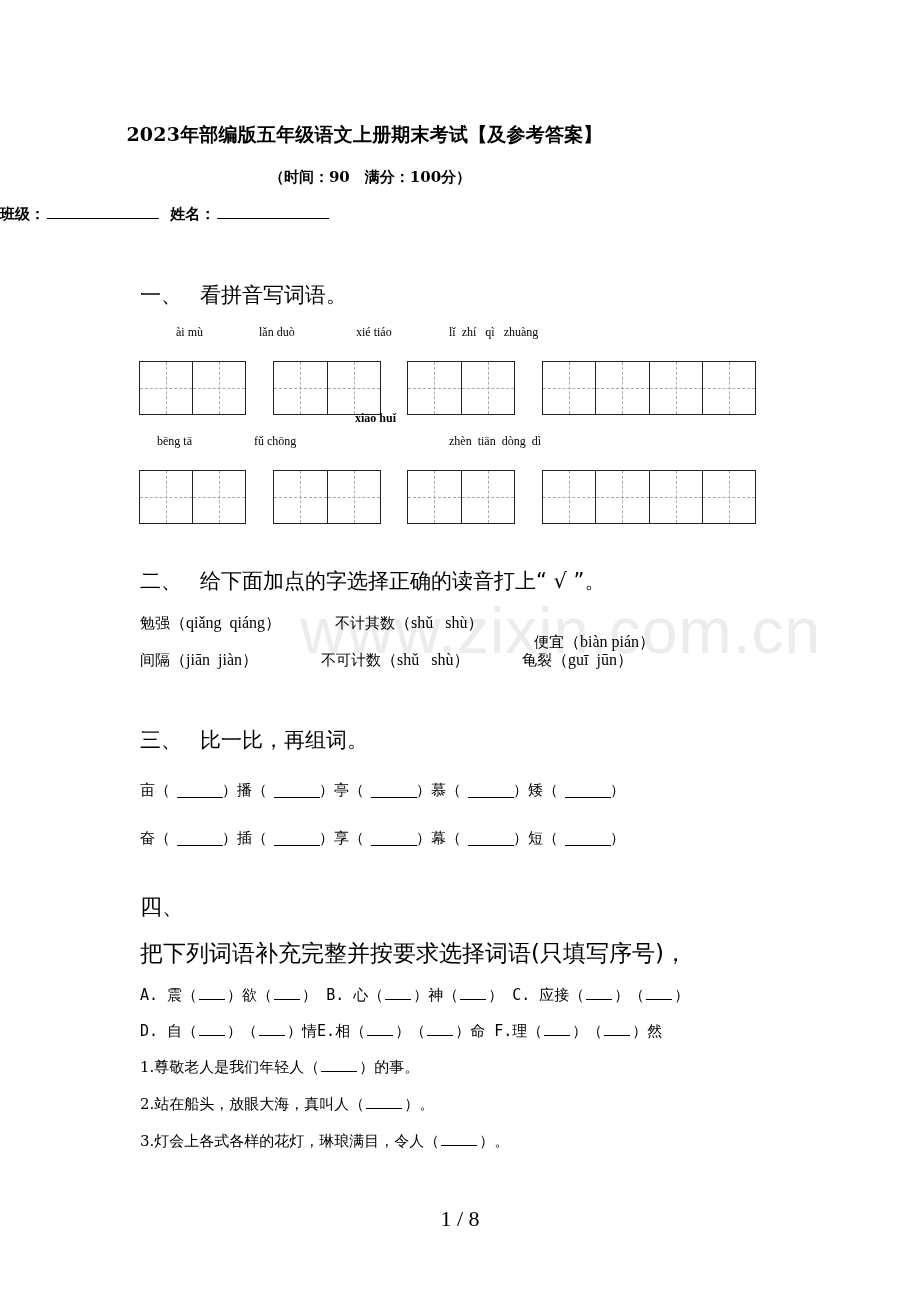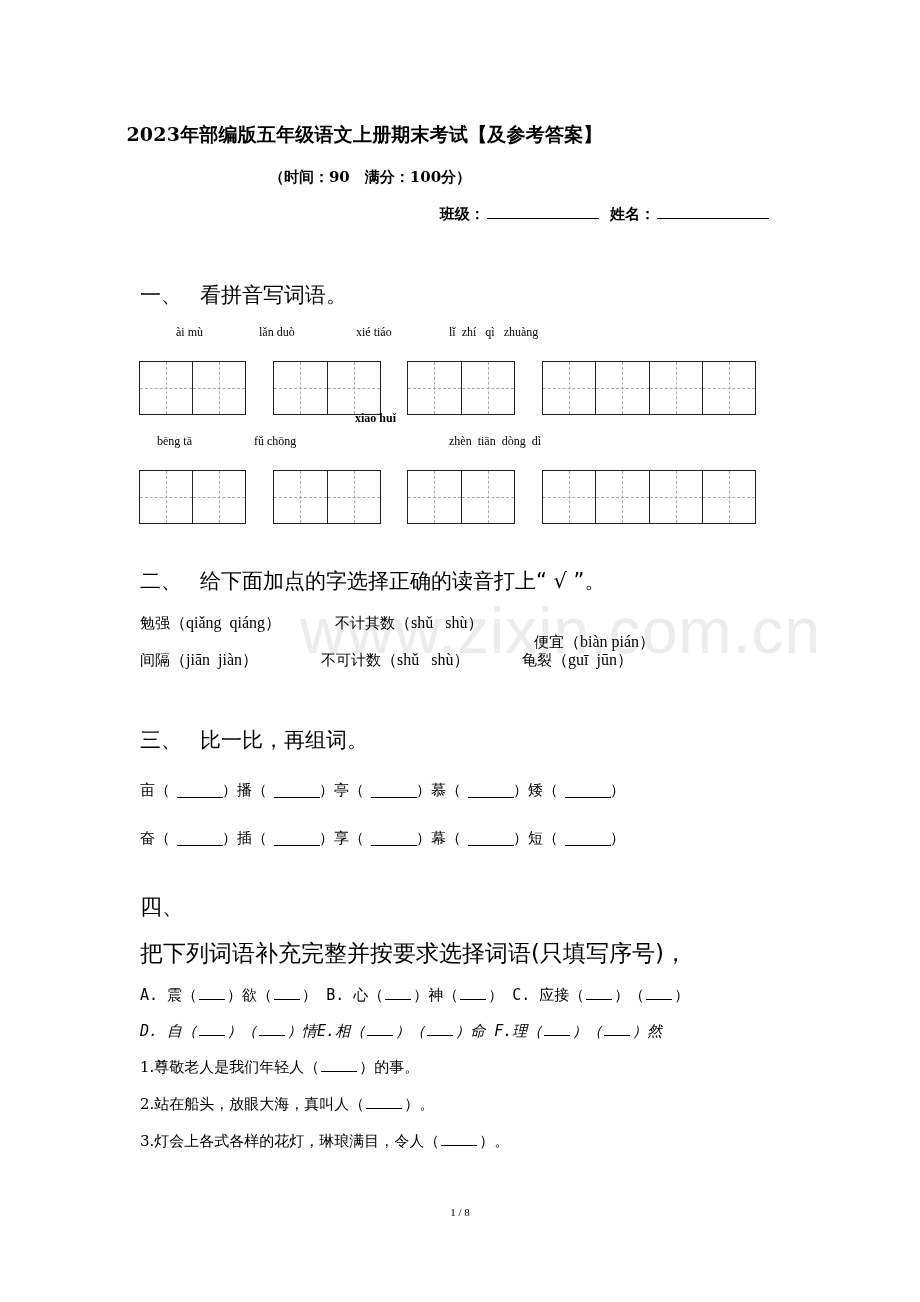--- a/index.html
+++ b/index.html
@@ -1,21 +1,21 @@
 <!DOCTYPE html>
 <html><head>
   <meta charset="utf-8">
   <style>
     html, body { margin: 0; padding: 0; background: #ffffff; }
     body { width: 920px; height: 1302px; position: relative; overflow: hidden; color: #000;
       font-family: "DejaVu Serif", "Liberation Serif", serif; }
     .abs { position: absolute; white-space: nowrap; }
     .title { left: 0; width: 729px; top: 122px; text-align: center; font-size: 19px; font-weight: bold; letter-spacing: 0.2px; }
     .subtitle { left: 0; width: 740px; top: 168px; text-align: center; font-size: 15px; font-weight: bold; }
-    .classline { left: 0; width: 775px; top: 204px; text-align: right; font-size: 15px; font-weight: bold; }
+    .classline { left: 0; width: 775px; top: 204px; text-align: left; font-size: 15px; font-weight: bold; }
     .blank-line { display: inline-block; border-bottom: 1px solid #000; width: 112px; height: 14px; vertical-align: baseline; margin: 0 6px 0 2px; }
     .sec-head { left: 140px; font-size: 21px; font-family: "DejaVu Sans", "Liberation Sans", sans-serif; font-weight: normal; }
     .sec-head .num { margin-right: 18px; }
     .pinyin { font-family: "Liberation Serif", "DejaVu Serif", serif; font-size: 12px; }
     .box { position: absolute; border: 1.5px solid #222; box-sizing: border-box; height: 54px; display: flex; }
     .cell { position: relative; flex: 1; border-right: 1.5px solid #222; }
     .cell:last-child { border-right: none; }
     .cell::before { content: ""; position: absolute; left: 50%; top: 0; bottom: 0; border-left: 1px dashed #aaa; }
     .cell::after { content: ""; position: absolute; top: 50%; left: 0; right: 0; border-top: 1px dashed #aaa; }
     .line2 { font-size: 15px; }
@@ -24,21 +24,21 @@
     .fill-row span.item { display: inline-block; }
     .fill-row .paren { display: inline-block; width: 82px; position: relative; }
     .fill-row .paren .ul { position: absolute; left: 22px; right: 14px; bottom: 2px; border-bottom: 1px solid #000; }
     .sec4-desc { left: 140px; top: 938px; font-size: 23px; font-family: "DejaVu Sans", "Liberation Sans", sans-serif; }
     .opt-row { left: 140px; font-size: 15px; font-family: "DejaVu Sans Mono", "Liberation Mono", monospace; }
     .sm-blank { display: inline-block; border-bottom: 1px solid #000; width: 26px; height: 12px; margin: 0 2px; }
     .sentence { left: 140px; font-size: 15px; }
     .sent-blank { display: inline-block; border-bottom: 1px solid #000; width: 36px; height: 12px; margin: 0 2px; }
     .watermark { left: 300px; top: 594px; font-family: "Liberation Sans", sans-serif; font-size: 64px; color: #ececec; letter-spacing: 1px; z-index: 0; }
     .above { z-index: 1; }
-    .footer { left: 0; width: 920px; top: 1206px; text-align: center; font-family: "Liberation Serif", serif; font-size: 11px; }
+    .footer { left: 0; width: 920px; top: 1206px; text-align: center; font-family: "Liberation Serif", serif; font-size: 22px; }
   </style>
 </head>
 <body>
 
 <div class="abs watermark">www.zixin.com.cn</div>
 
 <div class="abs title above">2023年部编版五年级语文上册期末考试【及参考答案】</div>
 <div class="abs subtitle above">（时间：90　满分：100分）</div>
 <div class="abs classline above">
   <span>班级：</span><span class="blank-line"></span>
@@ -135,21 +135,21 @@
 <div class="abs sec4-desc above">把下列词语补充完整并按要求选择词语(只填写序号)，</div>
 
 <div class="abs opt-row above" style="top:986px;">
   <span>A.</span>
   <span>震</span>（<span class="sm-blank"></span>）<span>欲</span>（<span class="sm-blank"></span>）
   <span>B.</span>
   <span>心</span>（<span class="sm-blank"></span>）<span>神</span>（<span class="sm-blank"></span>）
   <span>C.</span>
   <span>应接</span>（<span class="sm-blank"></span>）（<span class="sm-blank"></span>）
 </div>
-<div class="abs opt-row above" style="top:1022px;font-style:italic;">
+<div class="abs opt-row above" style="top:1022px;">
   <span>D.</span>
   <span>自</span>（<span class="sm-blank"></span>）（<span class="sm-blank"></span>）<span>情</span><span>E.</span><span>相</span>（<span class="sm-blank"></span>）（<span class="sm-blank"></span>）<span>命</span>
   <span>F.</span><span>理</span>（<span class="sm-blank"></span>）（<span class="sm-blank"></span>）<span>然</span>
 </div>
 
 <div class="abs sentence above" style="top:1058px;">
   <span>1.尊敬老人是我们年轻人（</span><span class="sent-blank"></span><span>）的事。</span>
 </div>
 <div class="abs sentence above" style="top:1095px;">
   <span>2.站在船头，放眼大海，真叫人（</span><span class="sent-blank"></span><span>）。</span>

